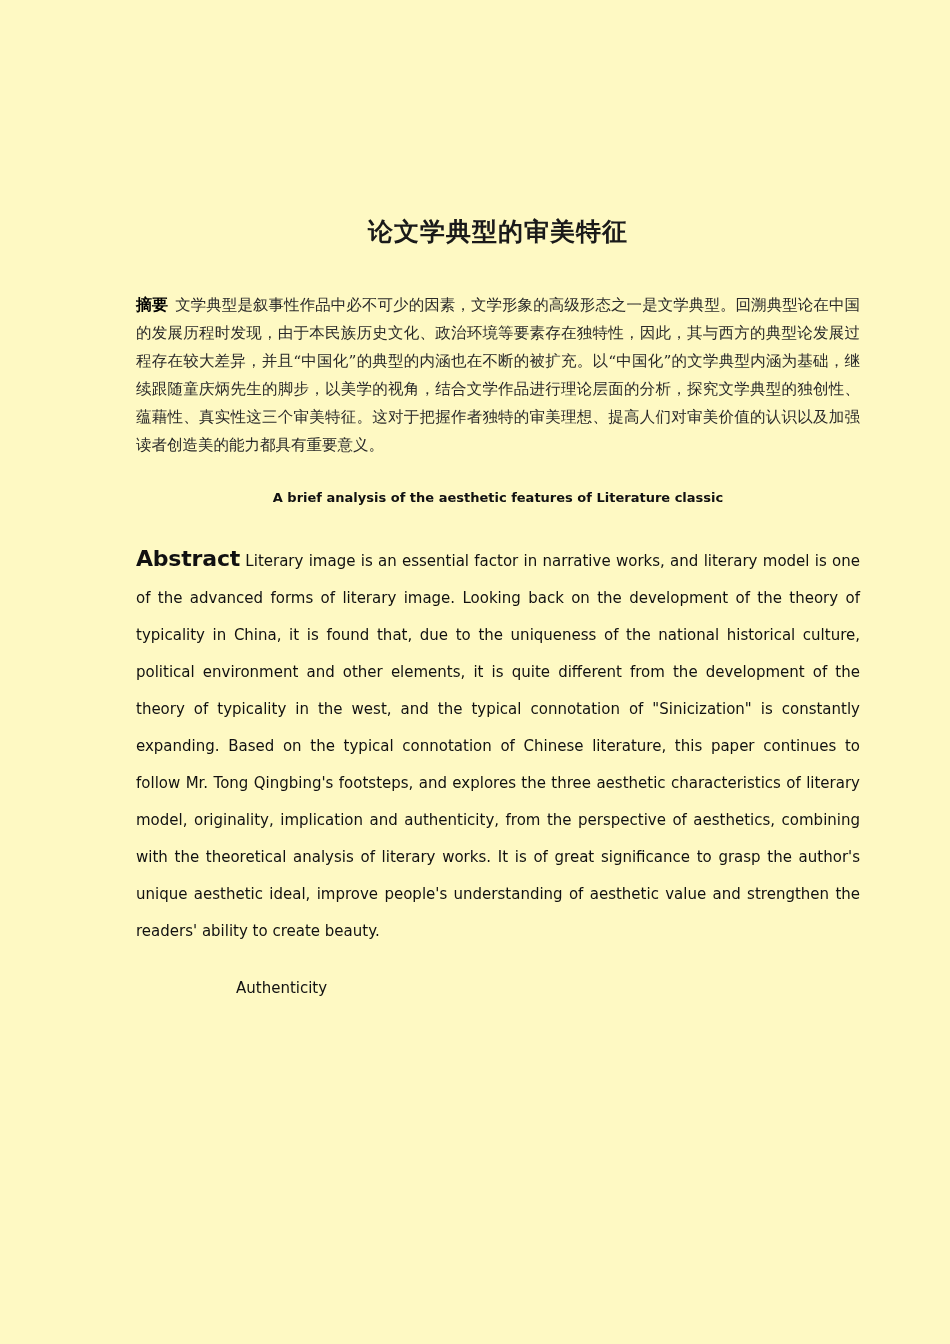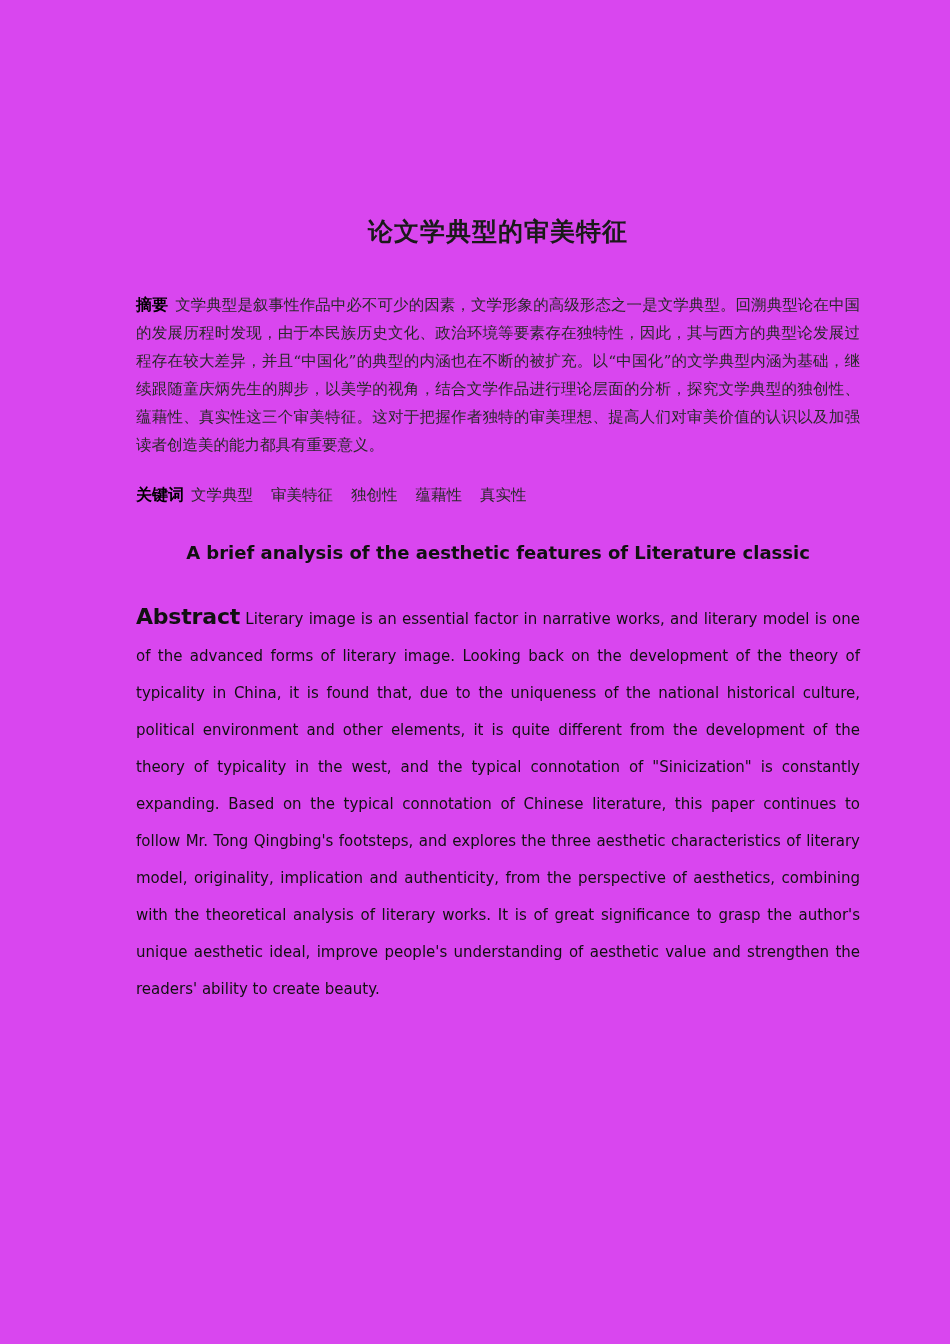--- a/index.html
+++ b/index.html
@@ -6,21 +6,21 @@
   html, body {
     margin: 0;
     padding: 0;
     background: #ffffff;
   }
 
   .page {
     position: relative;
     width: 950px;
     height: 1344px;
-    background: #d946ef;
+    background: #fef9c3;
     box-sizing: border-box;
     overflow: hidden;
     font-family: "Liberation Serif", "DejaVu Serif", serif;
     color: #000000;
   }
 
   .content {
     position: absolute;
     left: 136px;
     top: 0;
@@ -72,21 +72,21 @@
     margin-right: 18px;
   }
   .kw-list span.kw:last-child { margin-right: 0; }
 
   
   .en-title {
     margin: 0;
     padding-top: 30px;
     text-align: center;
     font-family: "DejaVu Sans", "Liberation Sans", sans-serif;
-    font-size: 18px;
+    font-size: 13px;
     font-weight: 700;
     line-height: 1.4;
     color: #111;
   }
 
   
   .en-abstract {
     margin: 0;
     padding-top: 33px;
     font-family: "DejaVu Sans", "Liberation Sans", sans-serif;
@@ -128,27 +128,25 @@
 
 <div class="page">
   <div class="content">
 
     <h1 class="doc-title">论文学典型的审美特征</h1>
 
     <p class="cn-abstract">
       <span class="cn-label">摘要</span><span>文学典型是叙事性作品中必不可少的因素，文学形象的高级形态之一是文学典型。回溯典型论在中国的发展历程时发现，由于本民族历史文化、政治环境等要素存在独特性，因此，其与西方的典型论发展过程存在较大差异，并且“中国化”的典型的内涵也在不断的被扩充。以“中国化”的文学典型内涵为基础，继续跟随童庆炳先生的脚步，以美学的视角，结合文学作品进行理论层面的分析，探究文学典型的独创性、蕴藉性、真实性这三个审美特征。这对于把握作者独特的审美理想、提高人们对审美价值的认识以及加强读者创造美的能力都具有重要意义。</span>
     </p>
 
-    <p class="cn-keywords">
-      <span class="cn-label">关键词</span><span class="kw-list"><span class="kw">文学典型</span><span class="kw">审美特征</span><span class="kw">独创性</span><span class="kw">蕴藉性</span><span class="kw">真实性</span></span>
-    </p>
 
     <h2 class="en-title">A brief analysis of the aesthetic features of Literature classic</h2>
 
     <p class="en-abstract">
       <span class="en-label">Abstract</span>
       <span>Literary image is an essential factor in narrative works, and literary model is one of the advanced forms of literary image. Looking back on the development of the theory of typicality in China, it is found that, due to the uniqueness of the national historical culture, political environment and other elements, it is quite different from the development of the theory of typicality in the west, and the typical connotation of "Sinicization" is constantly expanding. Based on the typical connotation of Chinese literature, this paper continues to follow Mr. Tong Qingbing's footsteps, and explores the three aesthetic characteristics of literary model, originality, implication and authenticity, from the perspective of aesthetics, combining with the theoretical analysis of literary works. It is of great significance to grasp the author's unique aesthetic ideal, improve people's understanding of aesthetic value and strengthen the readers' ability to create beauty.</span>
     </p>
 
 
+    <p class="en-keywords-cont">Authenticity</p>
 
   </div>
 </div>
 
 </body></html>

